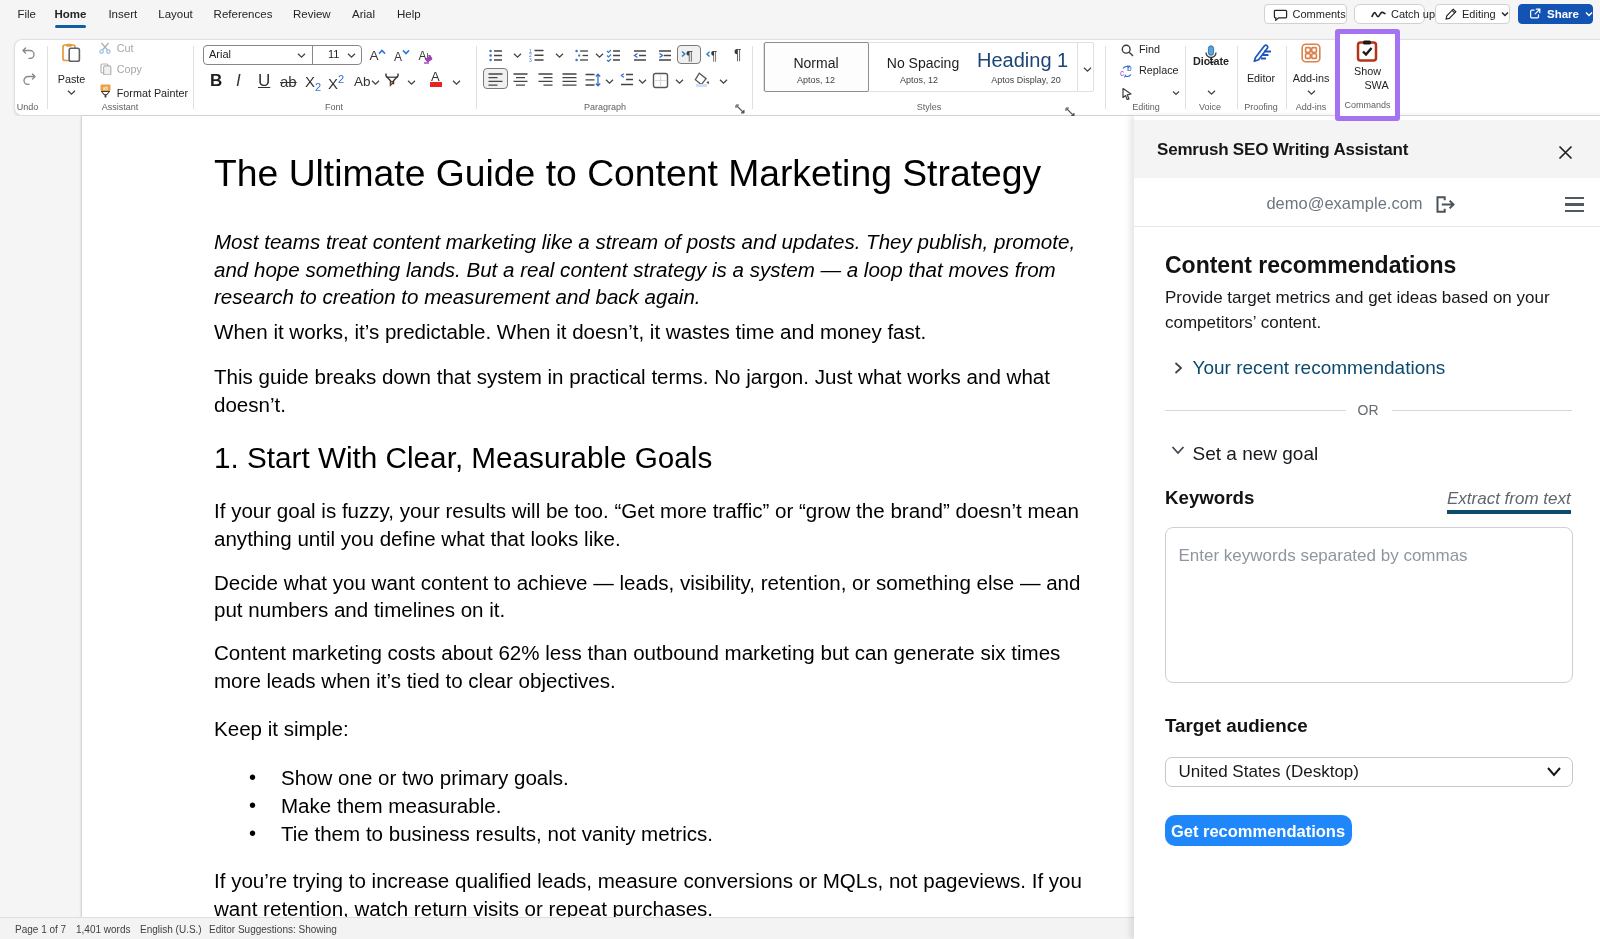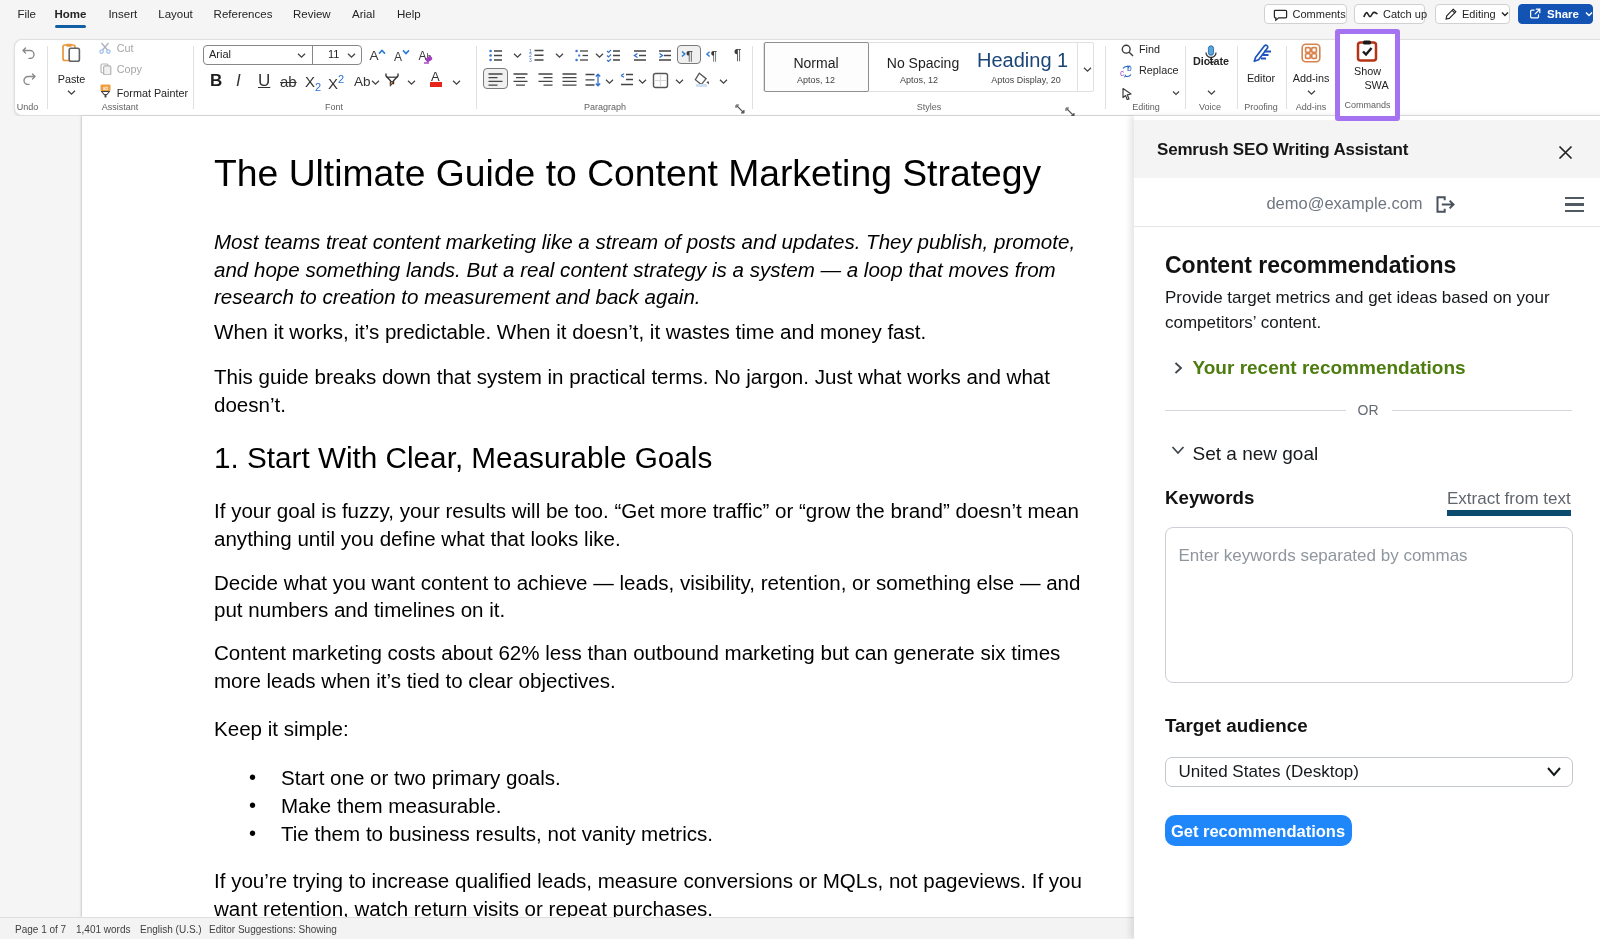--- a/index.html
+++ b/index.html
@@ -59,21 +59,21 @@
   <div class="tab" style="left:311.8px;">Review</div>
   <div class="tab" style="left:363.5px;">Arial</div>
   <div class="tab" style="left:408.9px;">Help</div>
 
   <div class="tbtn" style="left:1263.5px; width:83px; padding-left:8px;">
     <svg width="15" height="15" viewBox="0 0 16 16">
         <path d="M2.5 3.5 h11 a1 1 0 0 1 1 1 v6 a1 1 0 0 1 -1 1 h-7.5 l-3 2.5 v-2.5 h-0.5 a1 1 0 0 1 -1 -1 v-6 a1 1 0 0 1 1 -1 z" fill="none" stroke="#242424" stroke-width="1.3"></path>
       </svg>
     <span style="margin-left:5px;">Comments</span>
   </div>
-  <div class="tbtn" style="left:1354px; width:71px; padding-left:8px;">
+  <div class="tbtn" style="left:1354px; width:71px; padding-left:16px;border-radius:6px;">
     <svg width="15" height="11" viewBox="0 0 16 12">
         <path d="M1 8 C3 3 4 3 5.5 6 C7 9 8 9 9.5 6 C11 3 12 3 15 5" fill="none" stroke="#242424" stroke-width="1.8" stroke-linecap="round"></path>
       </svg>
     <span style="margin-left:5px;">Catch up</span>
   </div>
   <div class="tbtn" style="left:1435px; width:75px; padding-left:8px;">
     <svg width="14" height="14" viewBox="0 0 16 16">
         <path d="M10.5 2.5 l3 3 L6 13 l-3.6 0.8 L3.2 10 z" fill="none" stroke="#242424" stroke-width="1.3"></path>
         <path d="M9.3 3.8 l2.9 2.9" stroke="#242424" stroke-width="1.3"></path>
       </svg>
@@ -380,21 +380,21 @@
       <h1 style="top:38.7px;">The Ultimate Guide to Content Marketing Strategy</h1>
       <p style="top:112px;font-style:italic;">Most teams treat content marketing like a stream of posts and updates. They publish, promote, and hope something lands. But a real content strategy is a system — a loop that moves from research to creation to measurement and back again.</p>
       <p style="top:202.1px;">When it works, it’s predictable. When it doesn’t, it wastes time and money fast.</p>
       <p style="top:247.1px;">This guide breaks down that system in practical terms. No jargon. Just what works and what doesn’t.</p>
       <h2 style="top:327.2px;">1. Start With Clear, Measurable Goals</h2>
       <p style="top:381.1px;">If your goal is fuzzy, your results will be too. “Get more traffic” or “grow the brand” doesn’t mean anything until you define what that looks like.</p>
       <p style="top:452.5px;">Decide what you want content to achieve — leads, visibility, retention, or something else — and put numbers and timelines on it.</p>
       <p style="top:522.8px;">Content marketing costs about 62% less than outbound marketing but can generate six times more leads when it’s tied to clear objectives.</p>
       <p style="top:599.1px;">Keep it simple:</p>
       <ul style="top:648.1px;">
-        <li>Start one or two primary goals.</li>
+        <li>Show one or two primary goals.</li>
         <li>Make them measurable.</li>
         <li>Tie them to business results, not vanity metrics.</li>
       </ul>
       <p style="top:751.1px;">If you’re trying to increase qualified leads, measure conversions or MQLs, not pageviews. If you want retention, watch return visits or repeat purchases.</p>
     </div>
   </div>
 </div>
 
 <div id="statusbar">
   <span style="left:15px;">Page 1 of 7</span>
@@ -421,33 +421,33 @@
   <div class="abs" style="left:431px; top:93.5px; width:19px; height:2.6px; background:#515a63;"></div>
   <div id="pdivider"></div>
 
   <div class="pbody">
     <div class="abs" style="left:31px; top:135.5px; font-size:23px; font-weight:700; color:#121212;">Content recommendations</div>
     <div class="abs" style="left:31px; top:170px; width:412px; font-size:17px; line-height:24.5px; color:#16191c;">Provide target metrics and get ideas based on your competitors’ content.</div>
 
     <svg class="abs" style="left:38px; top:246px;" width="12" height="12" viewBox="0 0 12 12">
         <path d="M3.5 1 L9 6 L3.5 11" fill="none" stroke="#40464d" stroke-width="1.8"></path>
       </svg>
-    <div class="abs" style="left:58.5px; top:241px; font-size:19px; color:#4d7c0f;font-weight:bold;">Your recent recommendations</div>
+    <div class="abs" style="left:58.5px; top:241px; font-size:19px; color:#0c4a6e;">Your recent recommendations</div>
 
     <div class="abs" style="left:31px; top:293.5px; width:181px; height:1px; background:#d4d8dd;"></div>
     <div class="abs" style="left:234px; top:286px; transform:translateX(-50%); font-size:14px; color:#646b72;">OR</div>
     <div class="abs" style="left:258px; top:293.5px; width:180px; height:1px; background:#d4d8dd;"></div>
 
     <svg class="abs" style="left:37px; top:329px;" width="14" height="10" viewBox="0 0 14 10">
         <path d="M1.5 2 L7 8 L12.5 2" fill="none" stroke="#40464d" stroke-width="1.8"></path>
       </svg>
     <div class="abs" style="left:58.5px; top:327px; font-size:19px; color:#16191c;">Set a new goal</div>
 
     <div class="abs" style="left:31px; top:371px; font-size:18.7px; font-weight:700; color:#121212;">Keywords</div>
-    <div class="abs" style="left:313px; top:372.5px; font-size:17px; color:#60666d; border-bottom:6px solid #0c4a6e; padding-bottom:1px;">Extract from text</div>
+    <div class="abs" style="left:313px; top:372.5px; font-size:17px; color:#60666d; border-bottom:4px solid #0c4a6e; padding-bottom:1px;font-style:italic;">Extract from text</div>
 
     <div class="abs" style="left:30.5px; top:410.5px; width:408.5px; height:156.5px; border:1px solid #ccd0d6; border-radius:8px; background:#ffffff;"></div>
     <div class="abs" style="left:44.5px; top:430px; font-size:17px; color:#8f969e;">Enter keywords separated by commas</div>
 
     <div class="abs" style="left:31px; top:599px; font-size:18.8px; font-weight:700; color:#121212;">Target audience</div>
     <div class="abs" style="left:30.5px; top:641px; width:408.5px; height:29.5px; border:1px solid #c3c8cf; border-radius:7px; background:#ffffff;"></div>
     <div class="abs" style="left:44.5px; top:646px; font-size:17px; color:#16191c;">United States (Desktop)</div>
     <svg class="abs" style="left:412px; top:650px;" width="16" height="11" viewBox="0 0 16 11">
         <path d="M2 2 L8 9 L14 2" fill="none" stroke="#16191c" stroke-width="2"></path>
       </svg>

